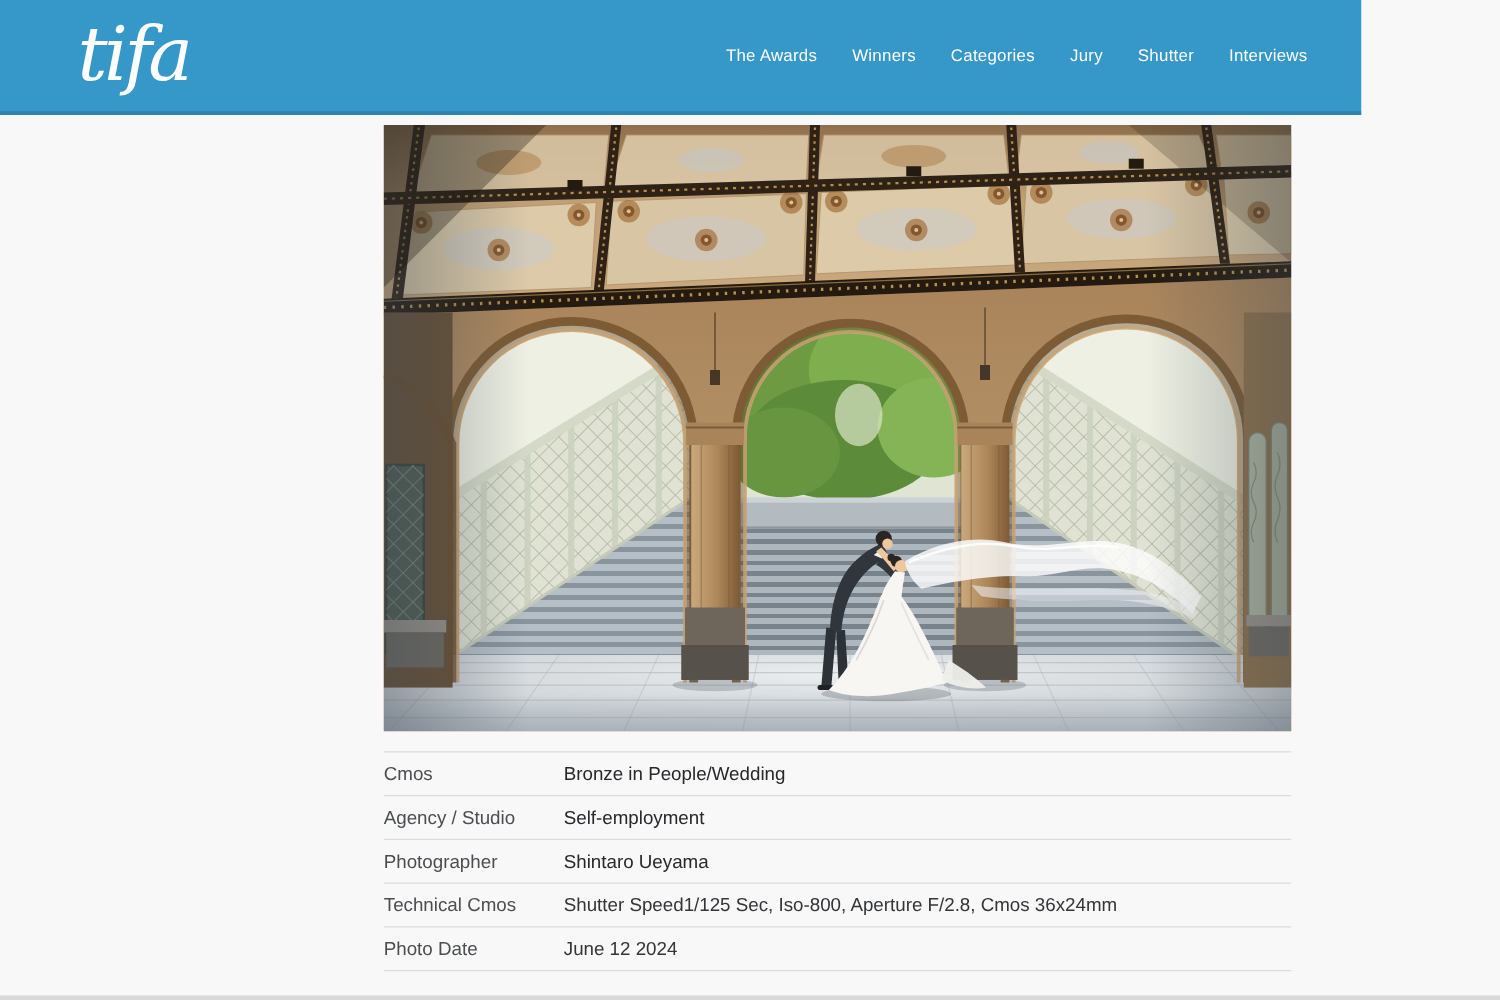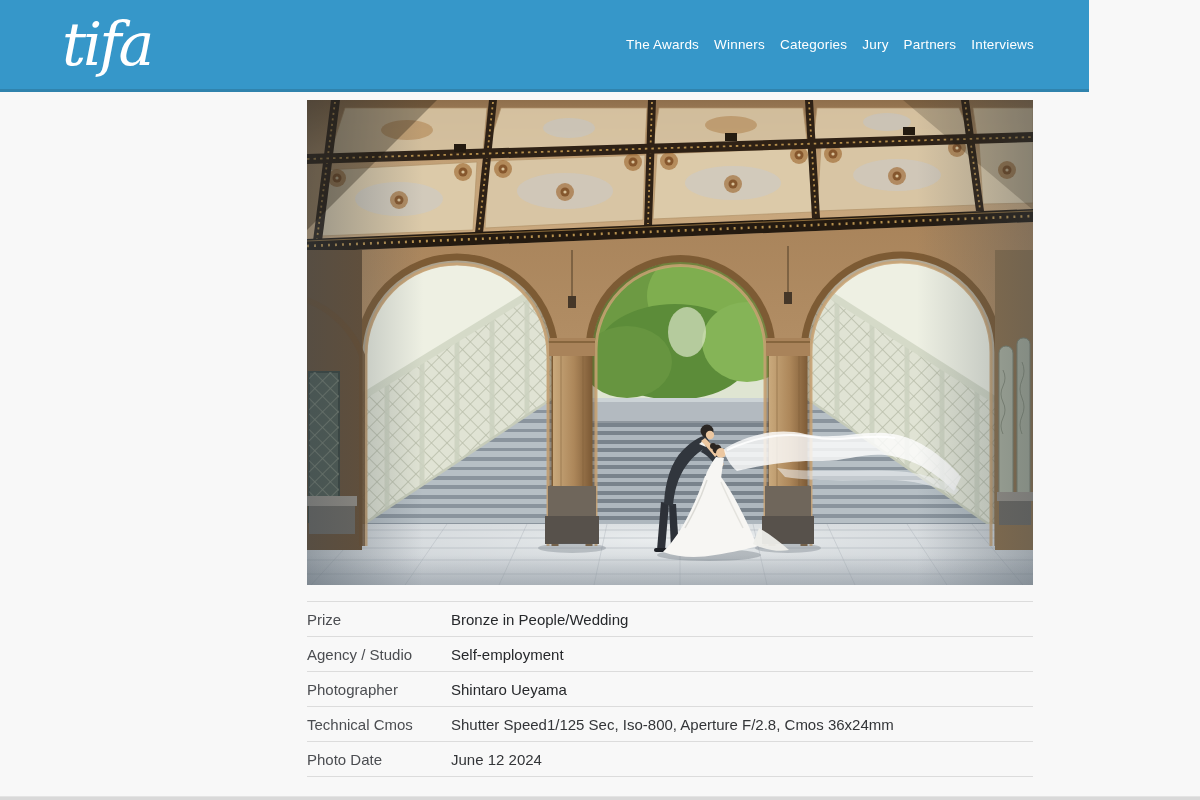--- a/index.html
+++ b/index.html
@@ -11,22 +11,22 @@
     position:absolute; top:0; left:0; width:1089px; height:92px;
     background:#3697c9; border-bottom:3px solid rgba(30,70,90,.25);
   }
   .logo{
     position:absolute; left:62px; top:-2px;
     font-family:"DejaVu Serif", serif; font-style:italic; font-weight:400;
     font-size:60px; color:#ffffff; letter-spacing:-3px; cursor:pointer;
     line-height:92px;
   }
   .main-nav{
-    position:absolute; right:55px; top:0; height:89px;
-    display:flex; align-items:center; gap:15px;
+    position:absolute; right:43px; top:0; height:89px;
+    display:flex; align-items:center; gap:28px;
   }
   .main-nav a{
     color:#ffffff; text-decoration:none; font-size:13.5px; letter-spacing:.2px;
     cursor:pointer;
   }
 
   
   .photo-wrap{
     position:absolute; left:307px; top:100px; width:726px; height:485px;
     background:#b08a5e; cursor:pointer;
@@ -56,21 +56,21 @@
 </head>
 <body>
 
 <header class="site-header">
   <div class="logo">tifa</div>
   <nav class="main-nav">
     <a>The Awards</a>
     <a>Winners</a>
     <a>Categories</a>
     <a>Jury</a>
-    <a>Partners</a>
+    <a>Shutter</a>
     <a>Interviews</a>
   </nav>
 </header>
 
 <div class="photo-wrap">
 <svg viewBox="0 0 726 485" width="726" height="485" xmlns="http://www.w3.org/2000/svg">
   <defs>
     <linearGradient id="ceil" x1="0" y1="0" x2="0" y2="1">
       <stop offset="0" stop-color="#8f6f4c"></stop>
       <stop offset="0.4" stop-color="#c2a076"></stop>
@@ -378,21 +378,21 @@
     <rect x="0" y="0" width="726" height="485" fill="url(#vig)"></rect>
     <rect x="0" y="455" width="726" height="30" fill="url(#botShade)"></rect>
     <polygon points="0,0 130,0 0,130" fill="#19120a" opacity="0.32"></polygon>
     <polygon points="726,0 596,0 726,110" fill="#19120a" opacity="0.2"></polygon>
   </g>
 </svg>
 </div>
 
 <section class="details">
   <div class="detail-row">
-    <div class="detail-label">Prize</div>
+    <div class="detail-label">Cmos</div>
     <div class="detail-value emph">Bronze in People/Wedding</div>
   </div>
   <div class="detail-row">
     <div class="detail-label">Agency / Studio</div>
     <div class="detail-value emph">Self-employment</div>
   </div>
   <div class="detail-row">
     <div class="detail-label">Photographer</div>
     <div class="detail-value emph">Shintaro Ueyama</div>
   </div>

